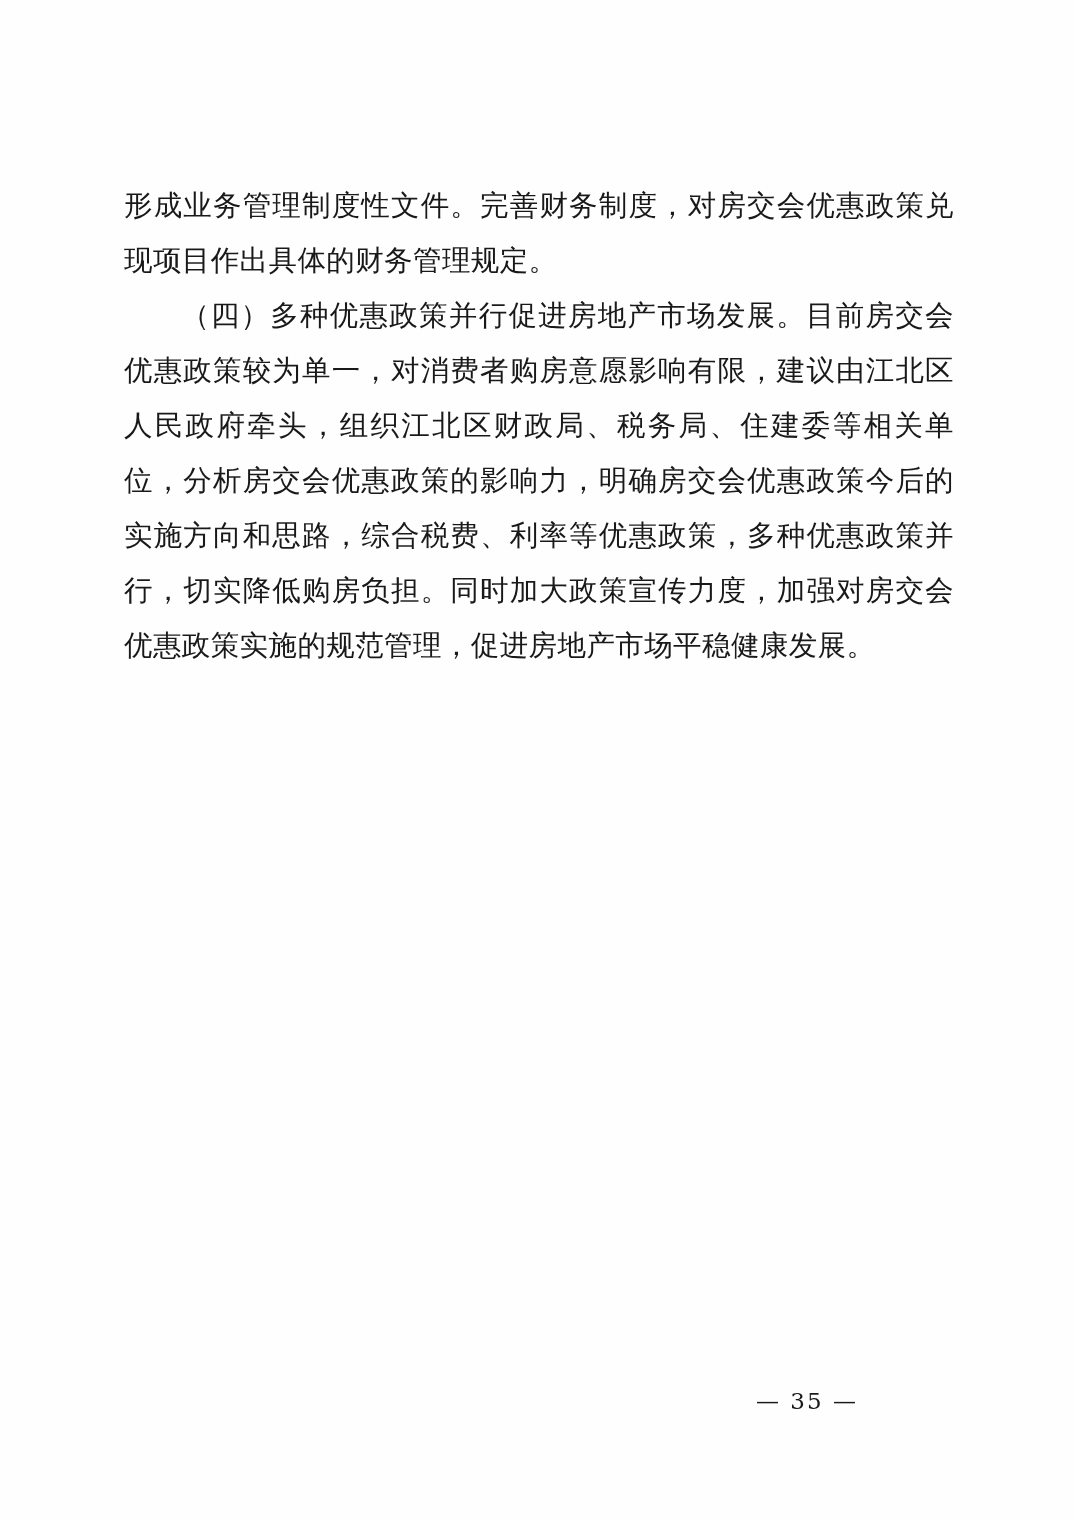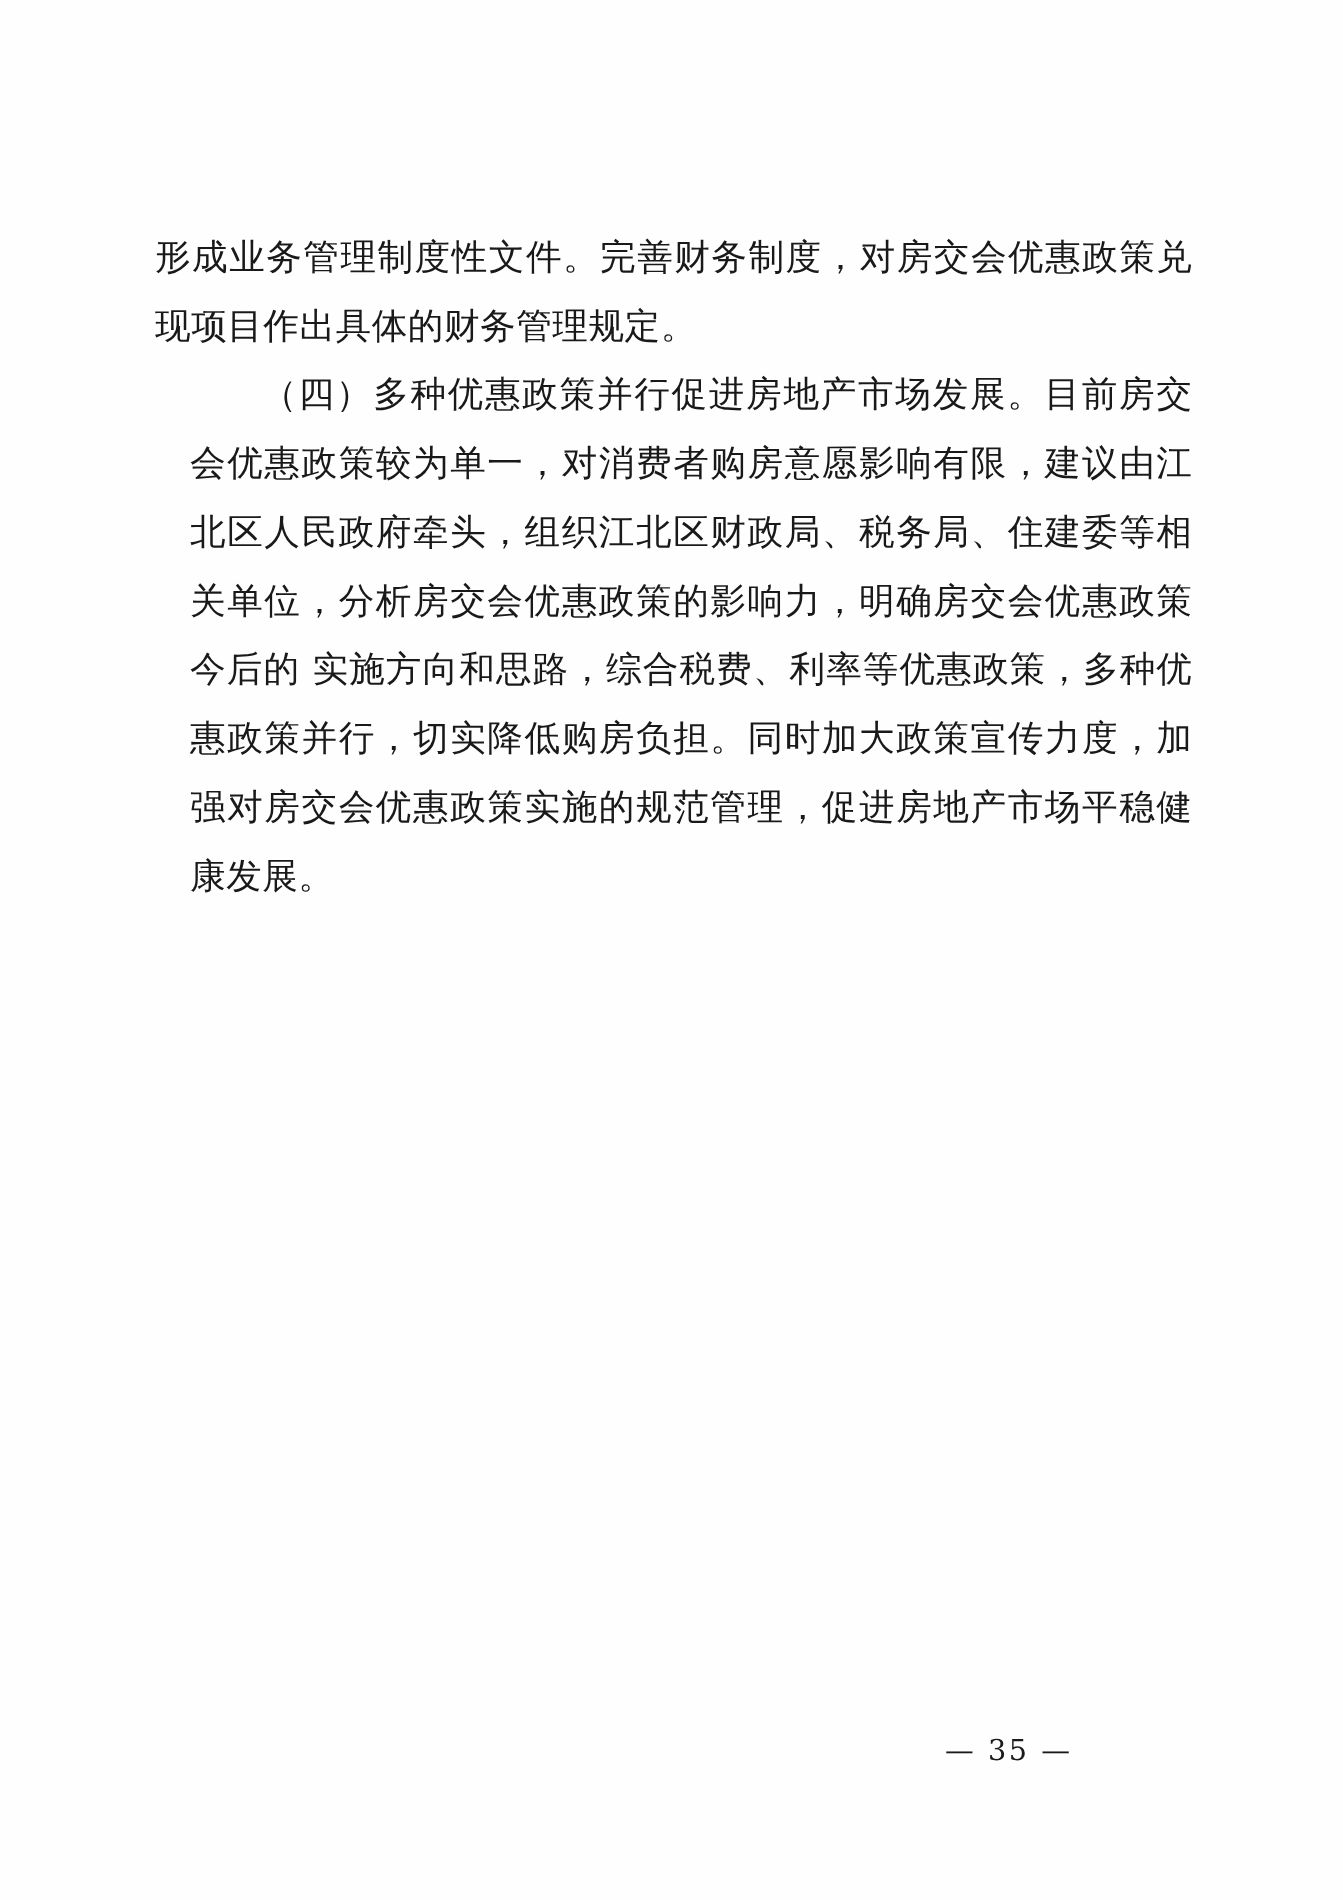--- a/index.html
+++ b/index.html
@@ -34,21 +34,20 @@
     line-height: 55px;
     letter-spacing: 0.4px;
     text-align: justify;
     text-justify: inter-character;
     margin: 0;
     color: #191919;
     font-family: "DejaVu Serif", "Liberation Serif", serif;
   }
   .para + .para {
     margin-top: 0px;
-    margin-left: 28px;
   }
   .indent {
     text-indent: 57px;
   }
   .footer {
     position: absolute;
     left: 0;
     top: 1388px;
     width: 1074px;
     text-align: center;

